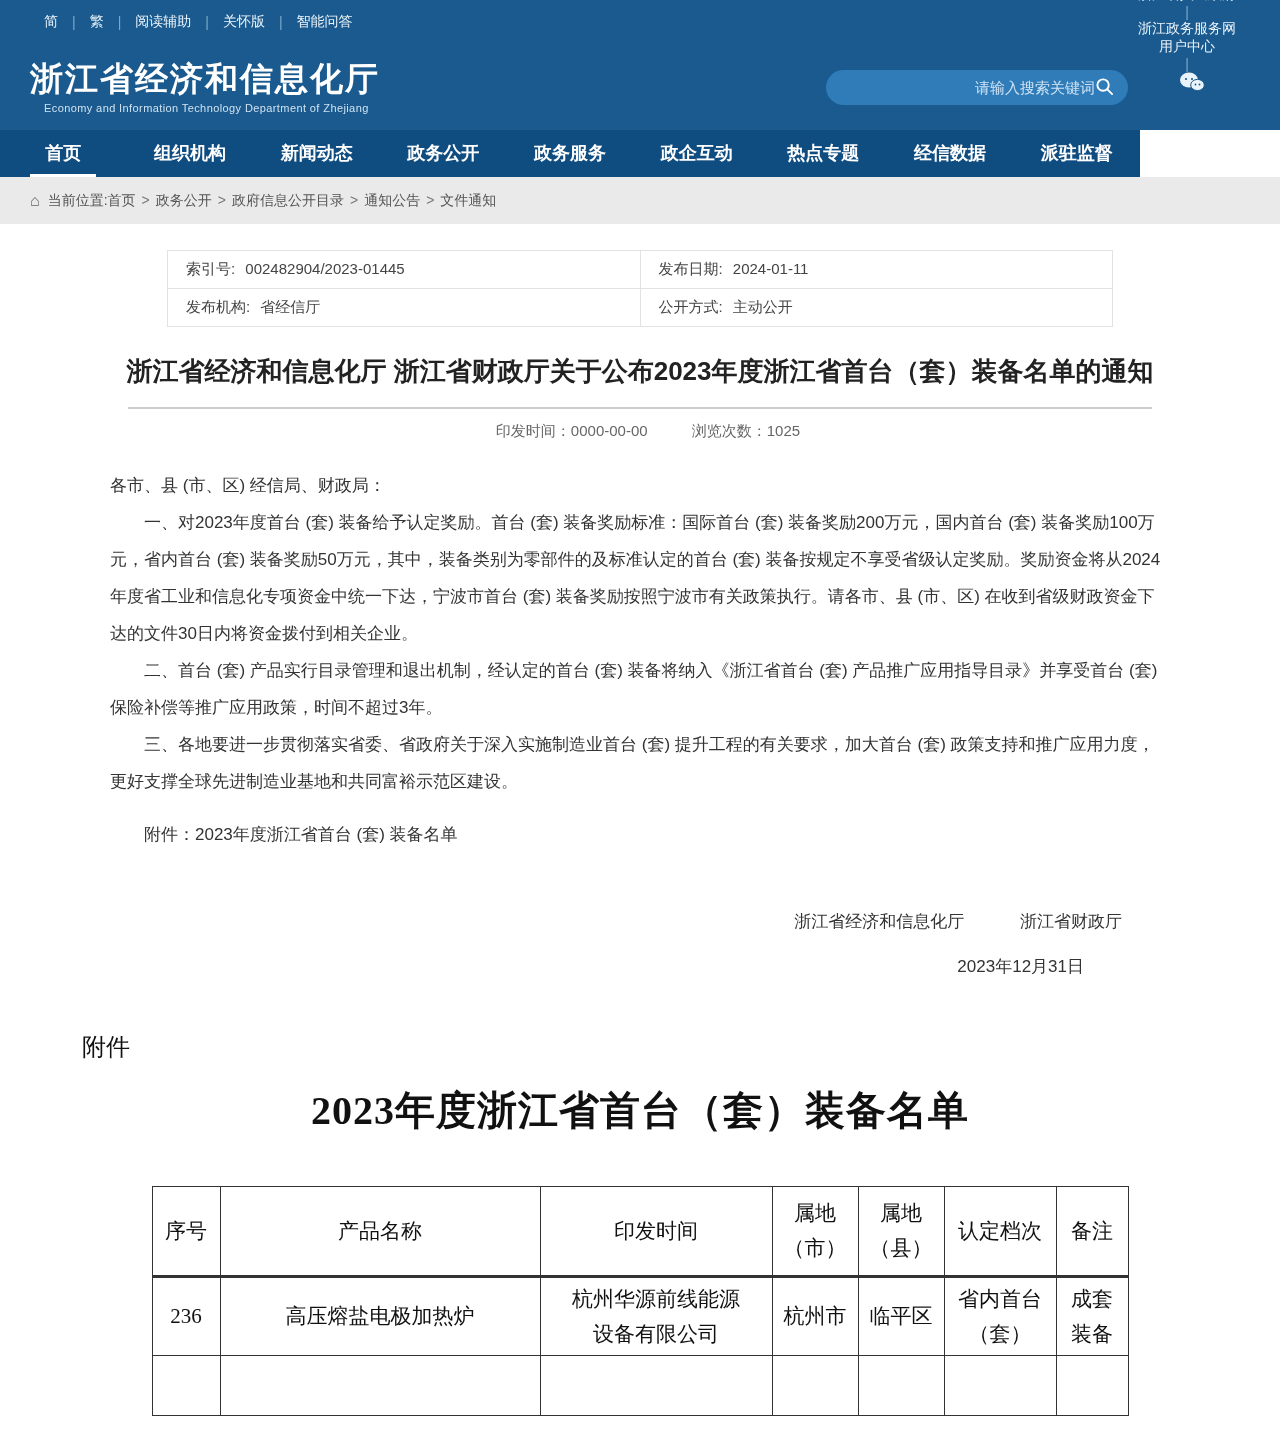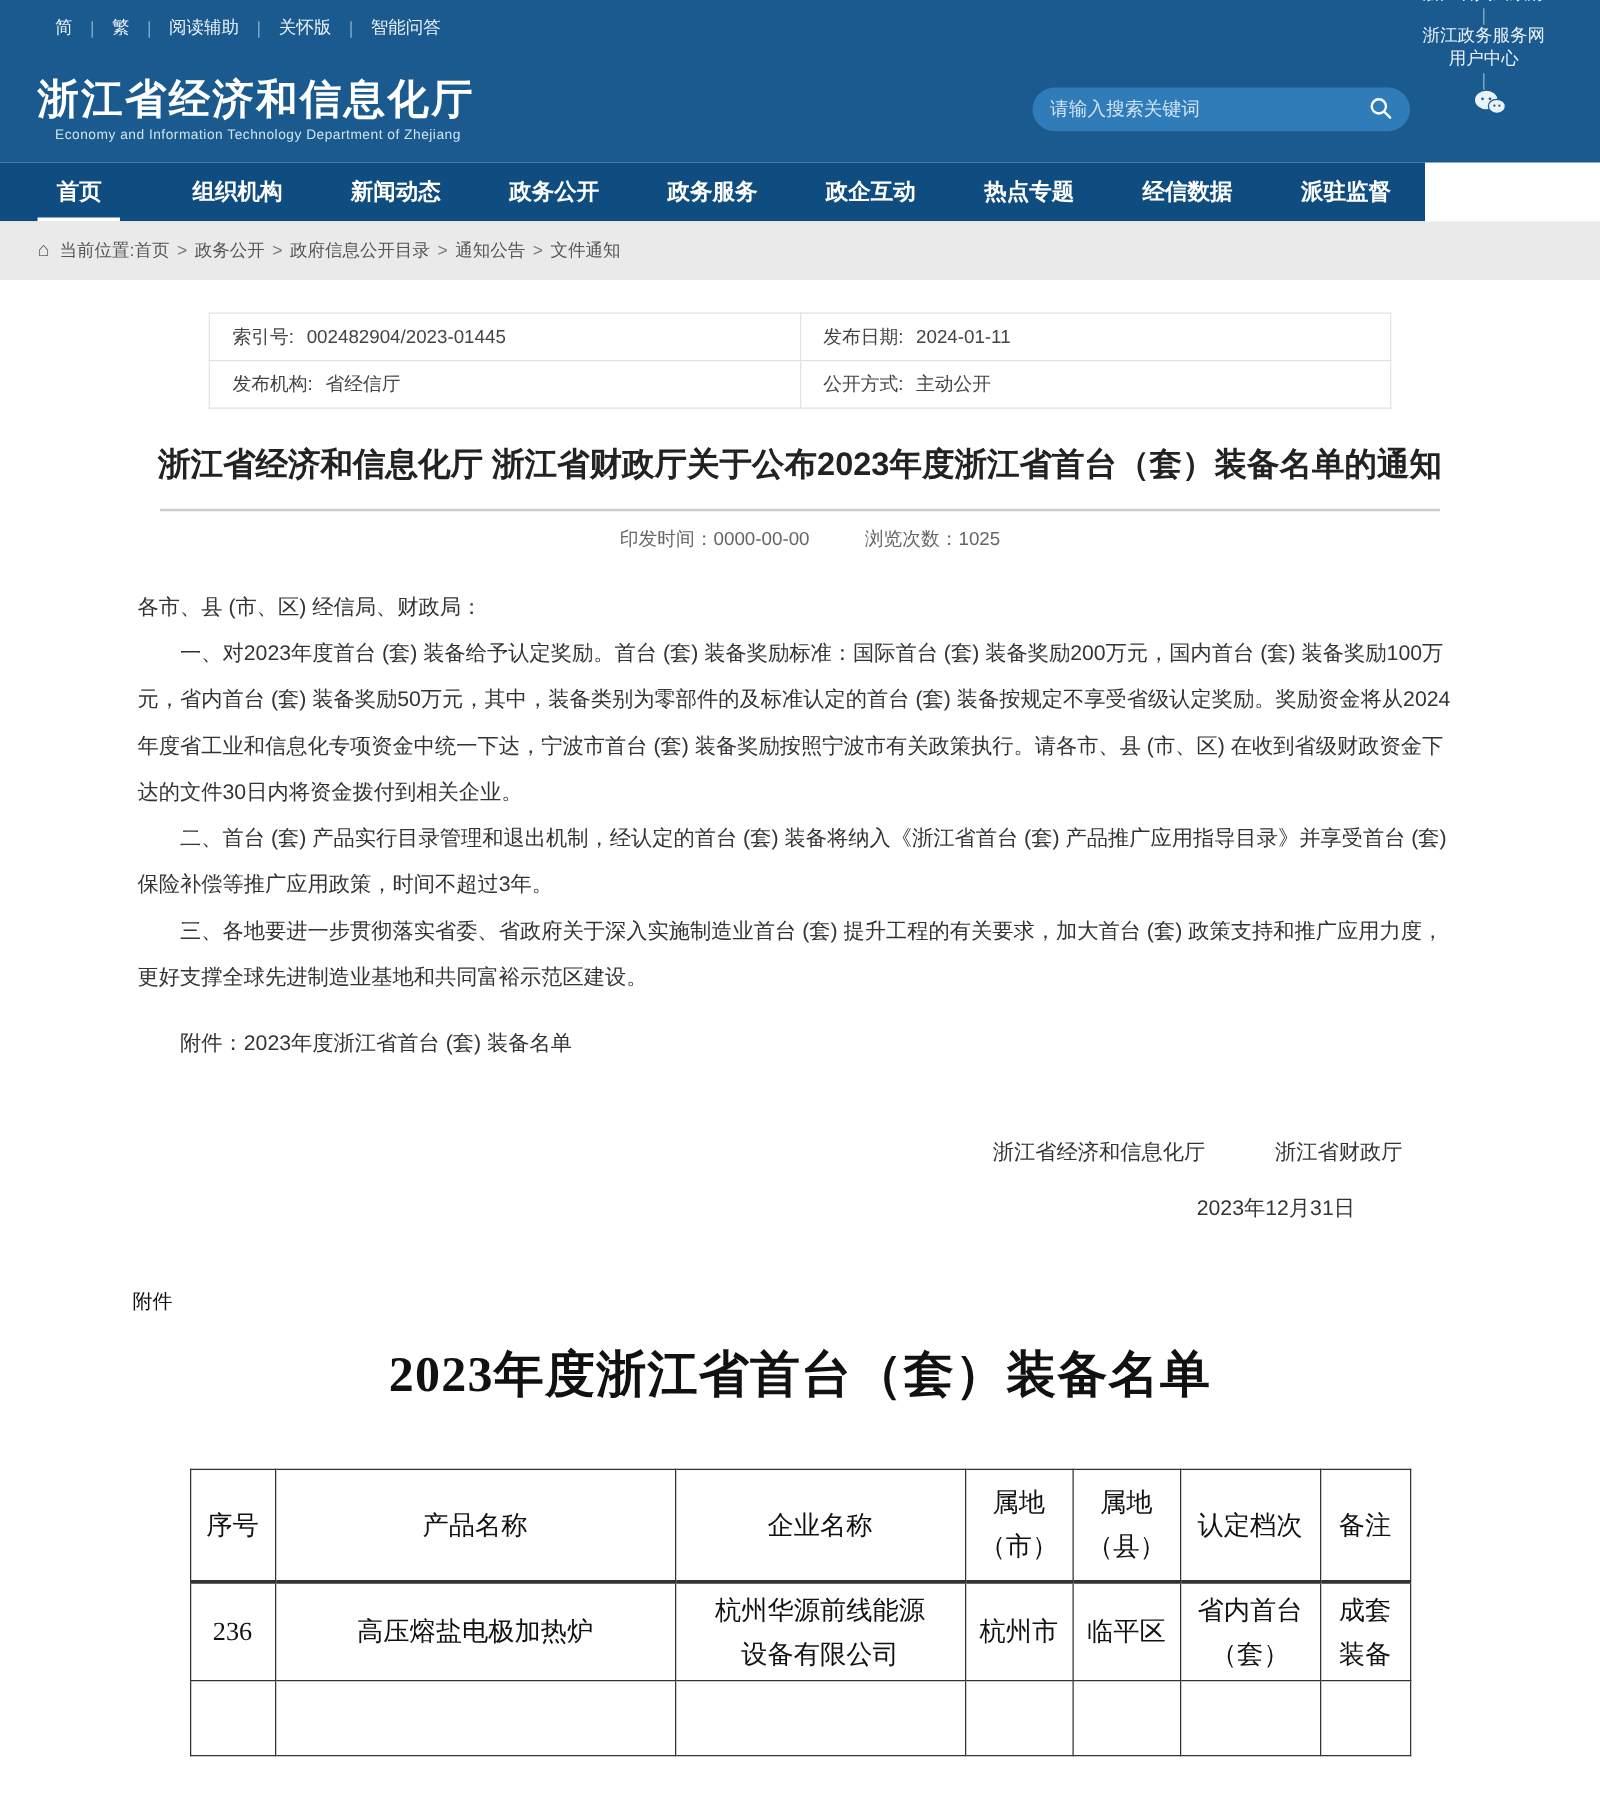--- a/index.html
+++ b/index.html
@@ -14,21 +14,21 @@
   .tb-sep { color:#7fa8c6; }
   .topbar-right { margin-left:auto;flex-direction:column; }
   .wechat-icon { width:26px; height:20px; margin-left:10px; display:inline-block; }
 
   .header { height:86px; display:flex; align-items:center; padding:0 30px; position:relative; }
   .site-title { font-size:33px; font-weight:bold; color:#fff; letter-spacing:2px; line-height:1.15; }
   .site-sub { font-size:11px; color:#cfe2f1; margin-top:4px; letter-spacing:0.4px;padding-left:14px; }
   .search-box { position:absolute; right:152px; top:26px; width:302px; height:35px;
     background:#2f7cb9; border-radius:18px; display:flex; align-items:center; padding:0 14px; }
   .search-box input { flex:1; background:transparent; border:none; outline:none;
-    color:#fff; font-size:15px; font-family:inherit; }
+    color:#fff; font-size:15px; font-family:inherit;text-align:right; }
   .search-box input::placeholder { color:#cfe3f5; }
   .search-btn { background:none; border:none; cursor:pointer; display:flex; padding:0; }
 
   
   .nav { height:47px; background:#0f4c80; display:flex; width:1140px; }
   .nav-item { flex:1; text-align:center; line-height:47px; color:#fff; font-size:18px;
     font-weight:bold; position:relative; cursor:pointer; white-space:nowrap; }
   .nav-item.active::after { content:""; position:absolute; left:50%; transform:translateX(-50%);
     bottom:0; width:66px; height:3px; background:#fff; }
 
@@ -54,21 +54,21 @@
   .doc-body { width:1060px; margin:26px auto 0; font-size:17px; line-height:37px; color:#333; }
   .doc-body p { text-indent:2em; }
   .doc-body p.no-indent { text-indent:0; }
   .attachment-line { margin-top:16px; }
   .sign-names { margin-top:50px; text-align:right; padding-right:48px; font-size:17px; }
   .sign-names .signer + .signer { margin-left:3em; }
   .sign-date { margin-top:8px; text-align:right; padding-right:86px; font-size:17px; }
 
   
   .attachment { font-family:"Liberation Serif","DejaVu Serif",serif; color:#111; }
-  .att-label { margin:46px 0 0 106px; font-size:16px; }
+  .att-label { margin:46px 0 0 82px; font-size:24px; }
   .att-title { text-align:center; font-size:40px; font-weight:bold; margin-top:20px;
     letter-spacing:1px; }
   .att-table { width:976px; margin:48px auto 0; border-collapse:collapse;
     font-size:21px; text-align:center; table-layout:fixed; }
   .att-table th, .att-table td { border:1px solid #333; white-space:pre-line;
     line-height:1.65; font-weight:normal; padding:4px 2px; vertical-align:middle; }
   .att-table thead th { height:90px; border-bottom-width:3px; }
   .att-table tbody td { height:76px; }
   .att-table tr.cut-row td { height:60px; }
 </style>
@@ -207,21 +207,21 @@
         <col style="width:232px">
       <col style="width:86px">
         <col style="width:86px">
         <col style="width:112px">
         <col style="width:72px">
     </colgroup>
     <thead>
       <tr>
         <th>序号</th>
         <th>产品名称</th>
-        <th>企业名称</th>
+        <th>印发时间</th>
         <th>属地
 （市）</th>
         <th>属地
 （县）</th>
         <th>认定档次</th>
         <th>备注</th>
       </tr>
     </thead>
     <tbody>
       <tr>

